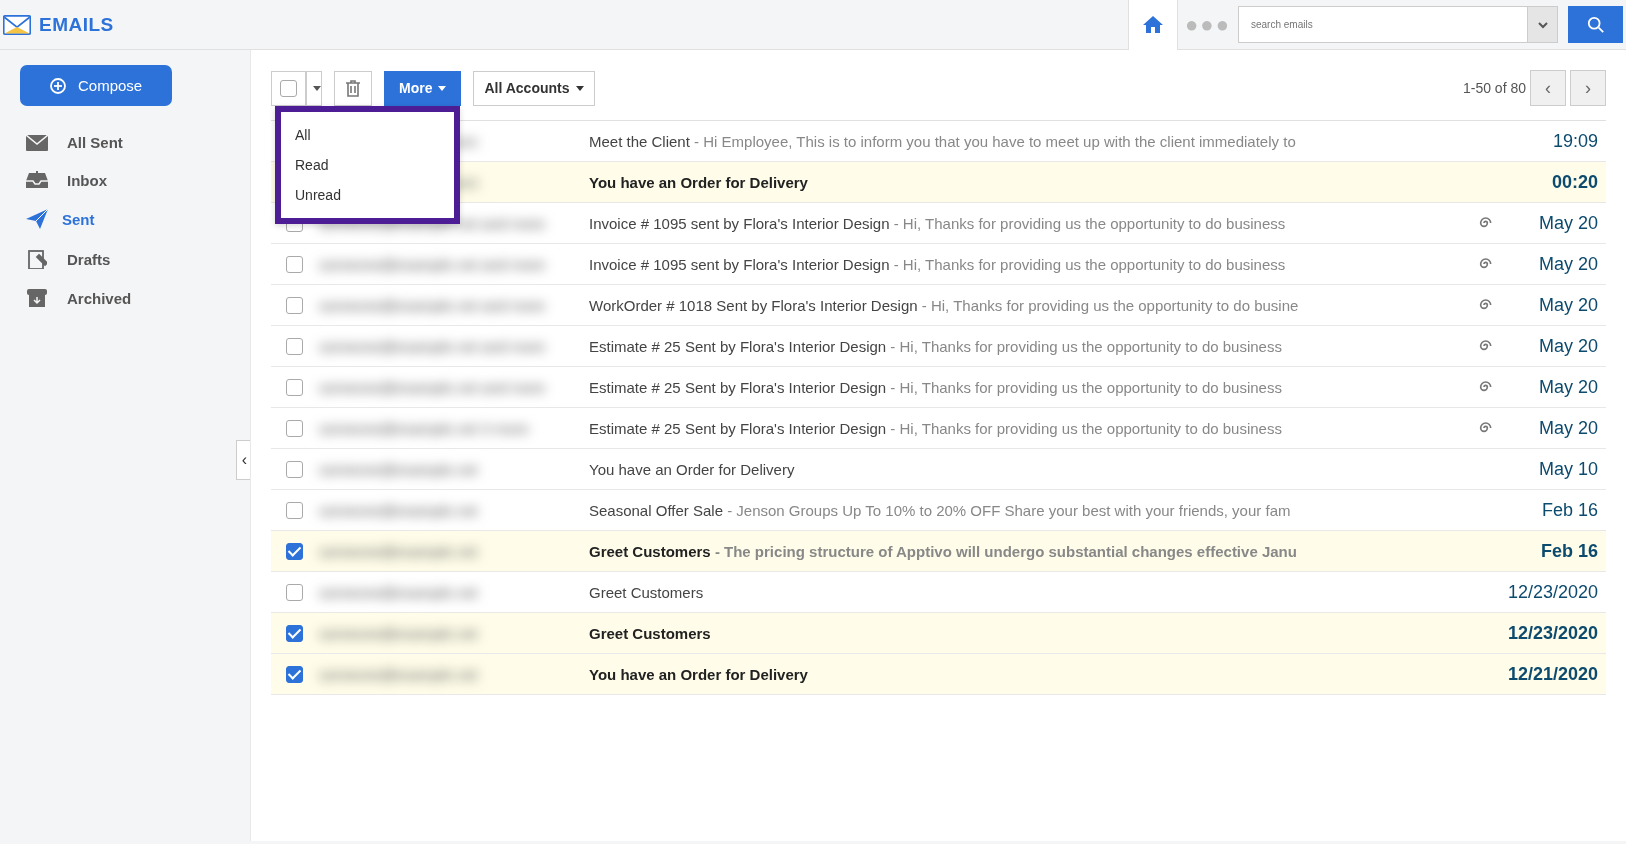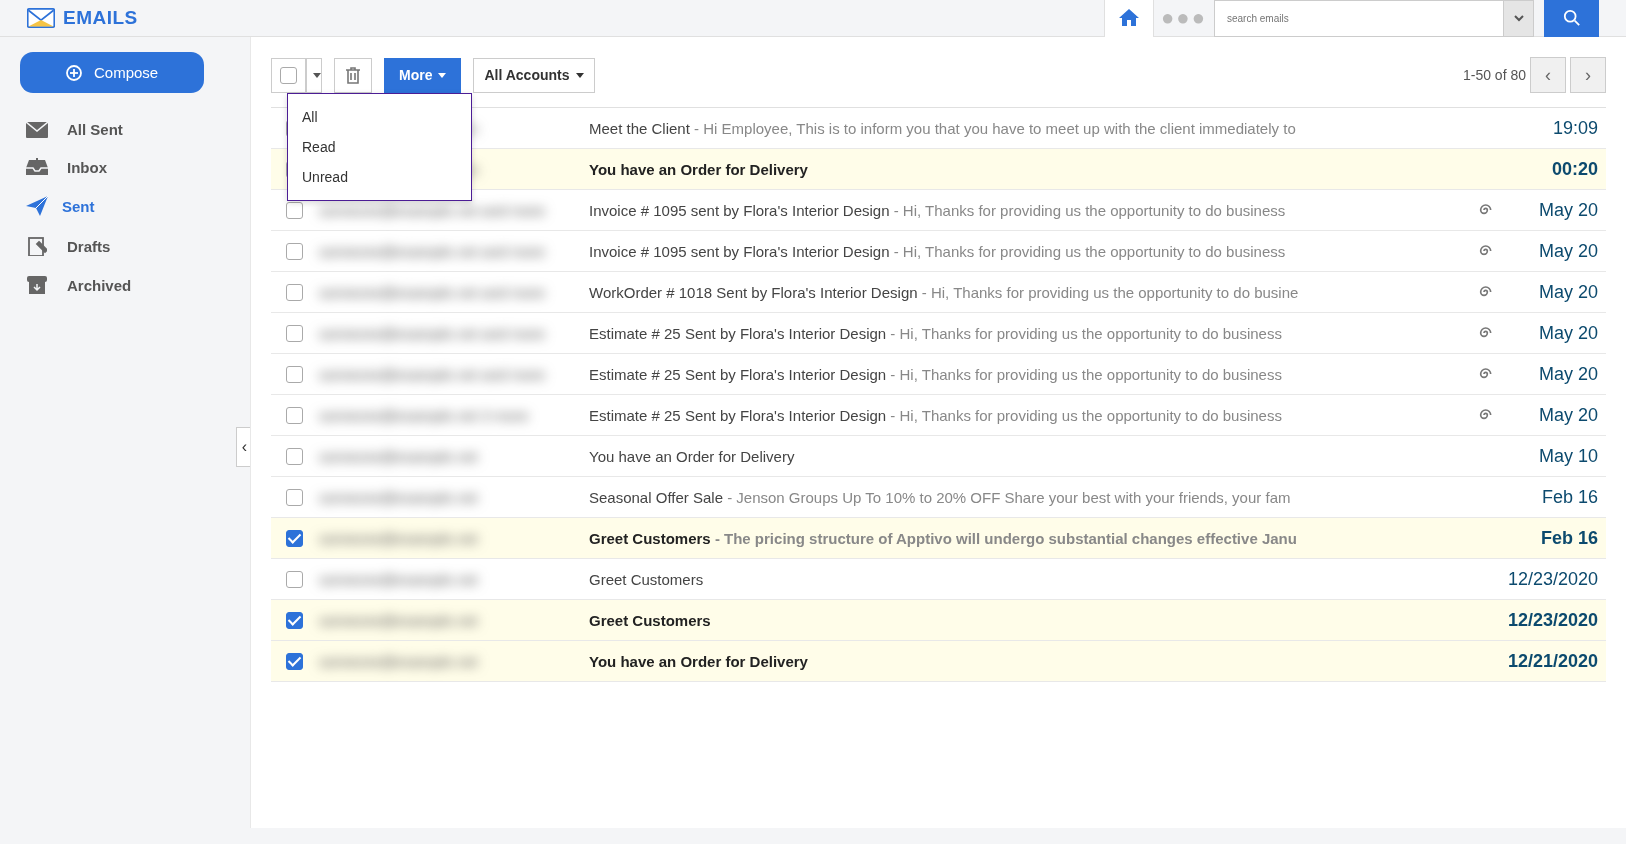--- a/index.html
+++ b/index.html
@@ -1,34 +1,34 @@
 <!DOCTYPE html>
 <html><head>
 <meta charset="utf-8">
 <style>
 * { box-sizing: border-box; margin: 0; padding: 0; }
 body { font-family: Arial, Helvetica, sans-serif; font-size: 14px; background: #f4f5f7; color: #333; overflow: hidden; }
 
 
-.header { height: 37px; background: #f4f5f7; border-bottom: 1px solid #e0e0e0; display: flex; align-items: center; padding: 0 27px; }
+.header { height: 50px; background: #f4f5f7; border-bottom: 1px solid #e0e0e0; display: flex; align-items: center; padding: 0 3px; }
 .logo-area { display: flex; align-items: center; gap: 8px; }
 .logo-icon { width: 28px; height: 20px; }
 .logo-text { color: #2D72D9; font-size: 19px; font-weight: bold; letter-spacing: 0.5px; }
 .header-right { margin-left: auto; display: flex; align-items: center; gap: 10px; }
 .home-btn { width: 50px; height: 53px; border-left: 1px solid #e0e0e0; border-right: 1px solid #e0e0e0; display: flex; align-items: center; justify-content: center; background: #fff; }
 .dots-btn { width: 40px; display: flex; align-items: center; justify-content: center; color: #bbb; font-size: 22px; letter-spacing: 2px; }
 .search-box { display: flex; height: 37px; border: 1px solid #ccc; background: #fff; width: 320px; }
 .search-input { flex: 1; border: none; padding: 0 12px; font-size: 10px; color: #666; outline: none; }
 .search-dd { width: 30px; background: #e5e5e5; border-left: 1px solid #ccc; display: flex; align-items: center; justify-content: center; }
 .search-btn { width: 55px; height: 37px; background: #2D72D9; display: flex; align-items: center; justify-content: center; }
 
 
 .layout { display: flex; height: calc(844px - 53px); }
 .sidebar { width: 250px; background: #f4f5f7; padding: 15px; position: relative; }
-.compose-btn { background: #2D72D9; color: #fff; padding: 12px 46px; border-radius: 13px; display: inline-flex; align-items: center; gap: 12px; font-size: 15px; font-weight: 500; margin-bottom: 18px; margin-left: 5px;}
+.compose-btn { background: #2D72D9; color: #fff; padding: 12px 30px; border-radius: 7px; display: inline-flex; align-items: center; gap: 12px; font-size: 15px; font-weight: 500; margin-bottom: 18px; margin-left: 5px;}
 .nav-item { display: flex; align-items: center; gap: 18px; padding: 10px 10px; color: #555; font-size: 15px; font-weight: bold; cursor: pointer; }
 .nav-item.active { color: #2D72D9; gap: 13px; }
 .nav-icon { width: 24px; display: flex; justify-content: center; }
 
 .collapse-handle { position:absolute; right:-2px; top:390px; width:16px; height:40px; background:#fff; border:1px solid #ccc; border-right:none; display:flex; align-items:center; justify-content:center; font-size:16px; }
 
 .main { flex: 1; background: #fff; padding: 20px 20px 0 20px; border-left: 1px solid #e8e8e8; position: relative; overflow:hidden;}
 .page-title { font-size: 22px; font-weight: 500; color: #333; margin-bottom: 18px; }
 
 .toolbar { display: flex; align-items: center; gap: 12px; margin-bottom: 0; position: relative; z-index: 5;}
@@ -38,21 +38,21 @@
 .btn-split .seg:first-child { padding: 0 8px; }
 .btn-split .seg:last-child { padding: 0 6px; border-left: none; }
 .cb { width:17px; height:17px; border:1px solid #aaa; border-radius:3px; background:#fff; display:inline-block;}
 .btn-primary { background: #2D72D9; color:#fff; border:1px solid #2D72D9; font-weight:bold; padding:6px 14px;}
 .caret-down { width:0;height:0;border-left:4px solid transparent;border-right:4px solid transparent;border-top:5px solid currentColor; display:inline-block; margin-left:6px;}
 
 .pager { margin-left:auto; display:flex; align-items:center; gap:4px; color:#555;}
 .pager-btn { width:36px; height:36px; border:1px solid #ccc; background:#f0f0f0; display:flex; align-items:center; justify-content:center; font-size:18px; color:#666;}
 
 
-.dropdown { position:absolute; top:35px; left:16px; width:185px; background:#fff; border:1px solid #4c1d95; box-shadow:0 2px 6px rgba(0,0,0,0.15); z-index:10; padding:8px 0;}
+.dropdown { position:absolute; top:35px; left:4px; width:185px; background:#fff; border:6px solid #4c1d95; box-shadow:0 2px 6px rgba(0,0,0,0.15); z-index:10; padding:8px 0;}
 .dropdown .dd-item { padding:7px 14px; font-size:14px; color:#333; cursor:pointer;}
 
 
 .email-list { border-top:1px solid #e0e0e0; margin-top:14px; max-height:680px; overflow-y:auto; overflow-x:hidden;}
 .row { display:flex; align-items:center; border-bottom:1px solid #e8e8e8; height:41px; padding: 0 8px; white-space:nowrap; gap:10px; font-size:15px;}
 .row.unread { background:#fffde9; font-weight:bold;}
 .row .cb-wrap { width:30px; display:flex; justify-content:center; }
 .row .cb.checked { background:#2D72D9; border-color:#2D72D9; position:relative;}
 .row .cb.checked::after { content:""; position:absolute; left:4px; top:0px; width:5px; height:10px; border:solid #fff; border-width:0 2px 2px 0; transform:rotate(45deg);}
 .row .sender { width:260px; overflow:hidden; text-overflow:ellipsis; filter: blur(6px); color:#555; font-weight:normal;}

